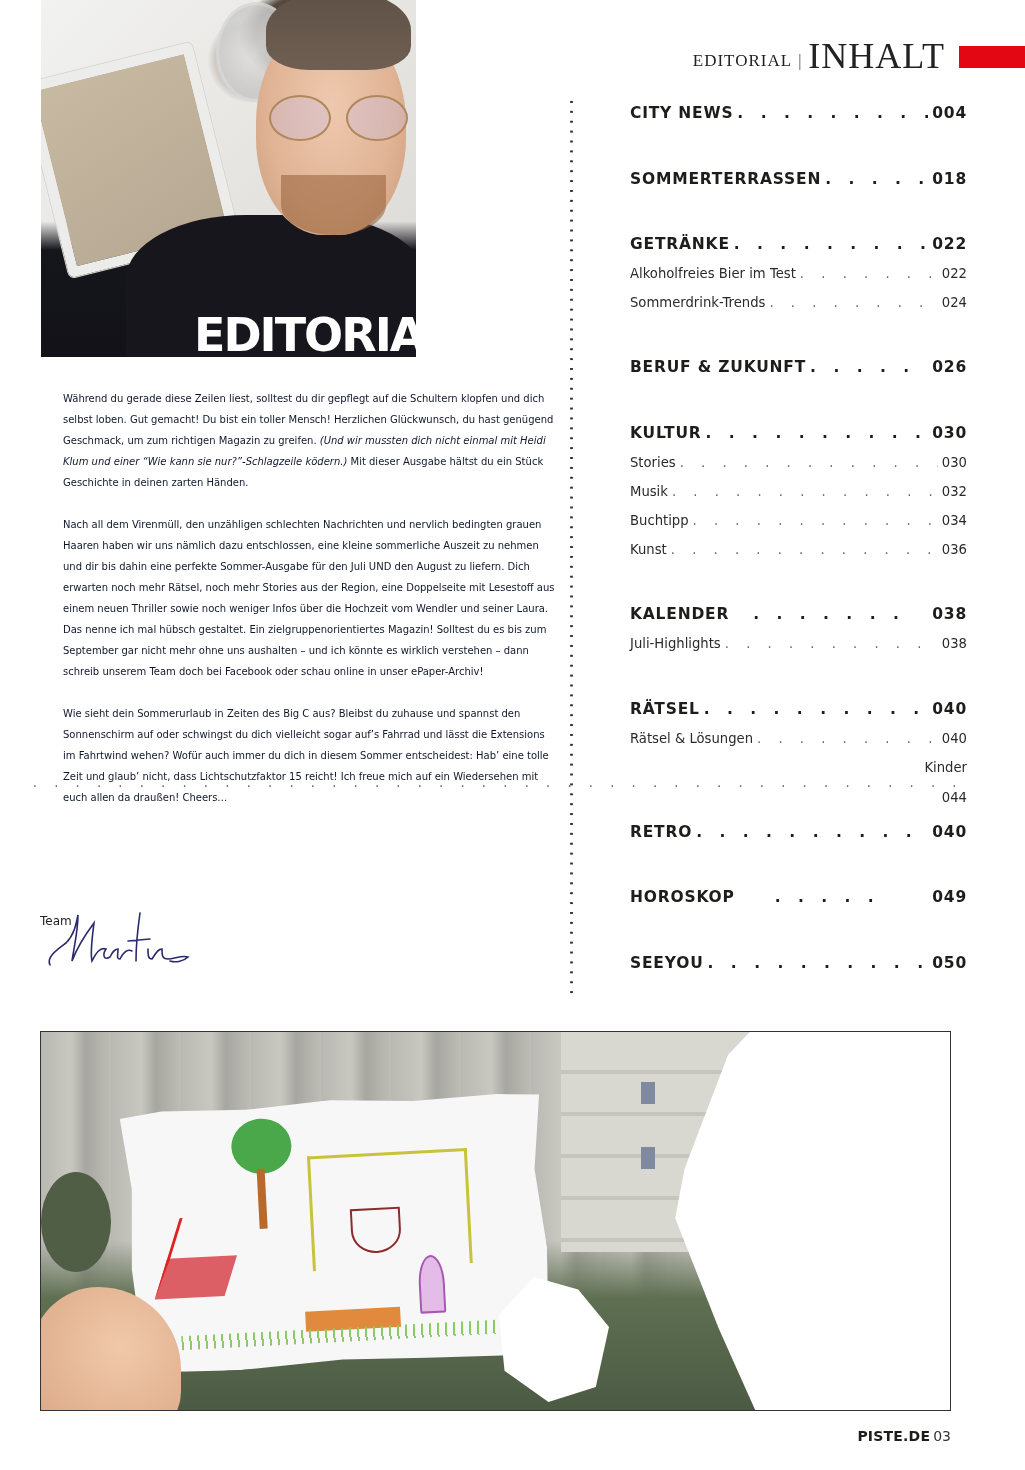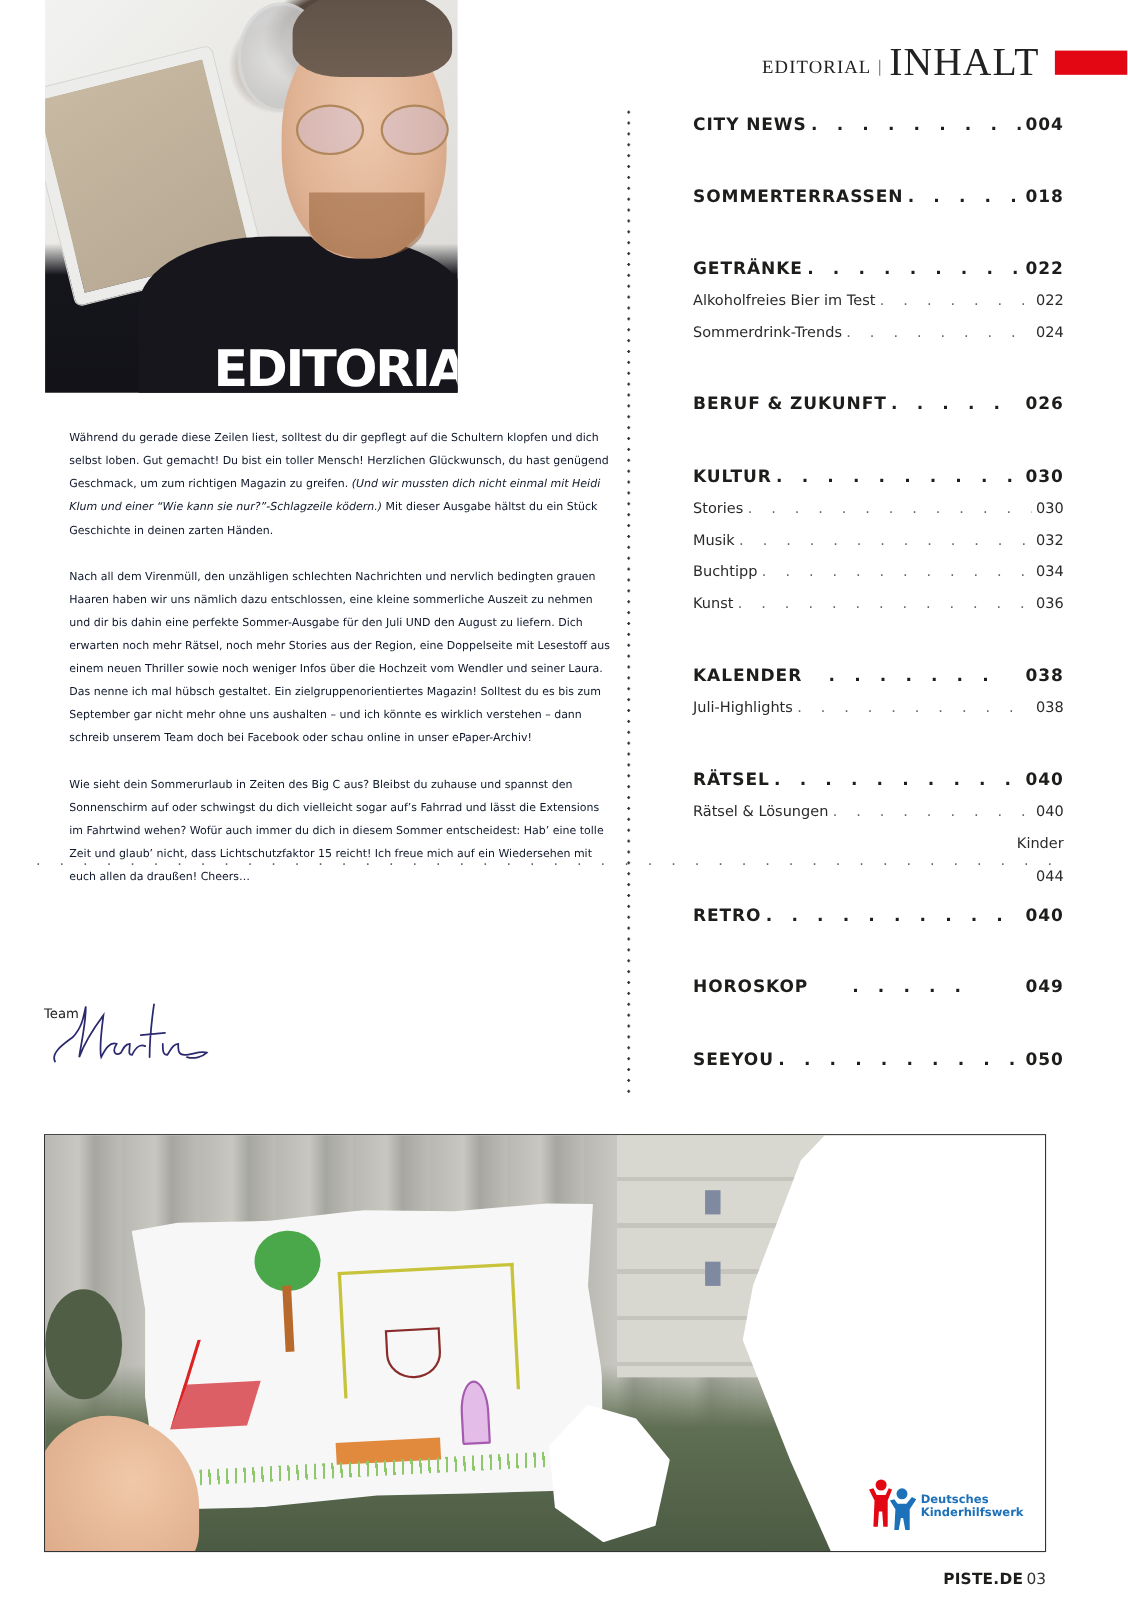--- a/index.html
+++ b/index.html
@@ -239,31 +239,17 @@
       <div class="draw-swing"></div>
       <div class="draw-seat"></div>
       <div class="draw-sand"></div>
       <div class="draw-girl"></div>
       <div class="draw-grass"></div>
     </div>
     <div class="hand"></div>
   </div>
   <div class="ad-white"></div>
   <div class="ad-hex"></div>
-  <div class="dkhw">
-    <svg class="dkhw-fig-red" viewBox="0 0 22 45">
-      <circle cx="12" cy="6" r="5" fill="#e30613"></circle>
-      <path d="M1 10 L5 9 L8 15 L16 15 L19 9 L22 10 L18 20 L18 44 L14 44 L13 30 L10 30 L9 44 L5 44 L6 20 Z" fill="#e30613"></path>
-    </svg>
-    <svg class="dkhw-fig-blue" viewBox="0 0 24 40">
-      <circle cx="11" cy="6" r="5" fill="#1d71b8"></circle>
-      <path d="M0 12 L4 11 L7 15 L15 15 L20 9 L24 11 L18 20 L18 39 L14 39 L12 28 L10 28 L8 39 L4 39 L5 20 Z" fill="#1d71b8"></path>
-    </svg>
-    <div class="dkhw-text">
-      <div>Deutsches</div>
-      <div>Kinderhilfswerk</div>
-    </div>
-  </div>
 </div>
 
 <div class="footer">
   <b>PISTE.DE</b><span class="pg">03</span>
 </div>
 
 </body></html>

